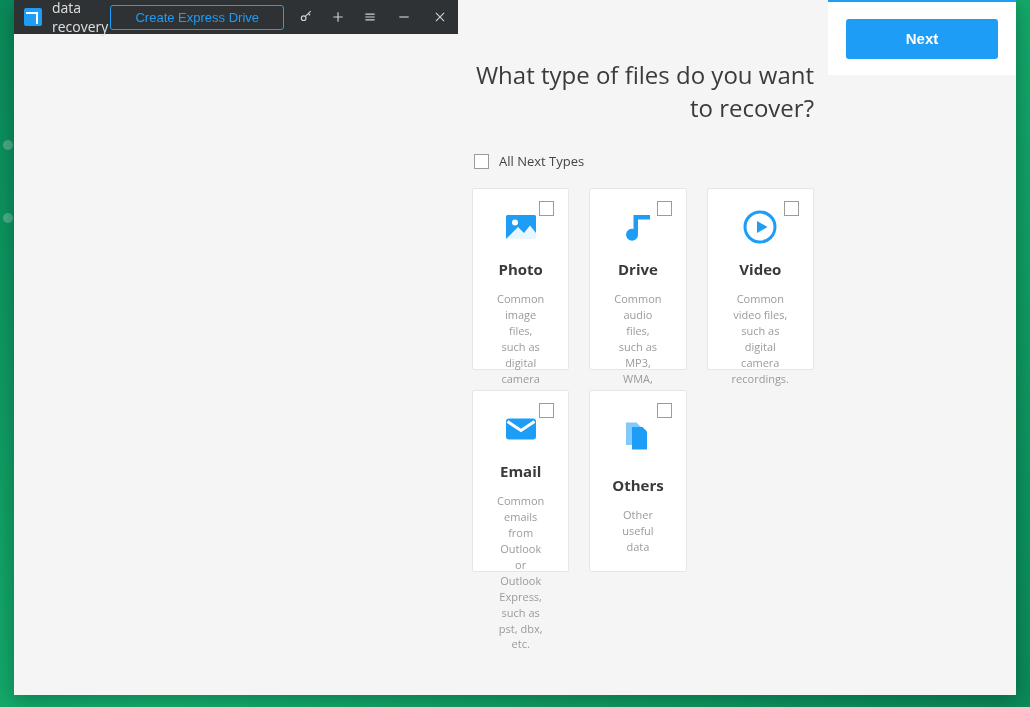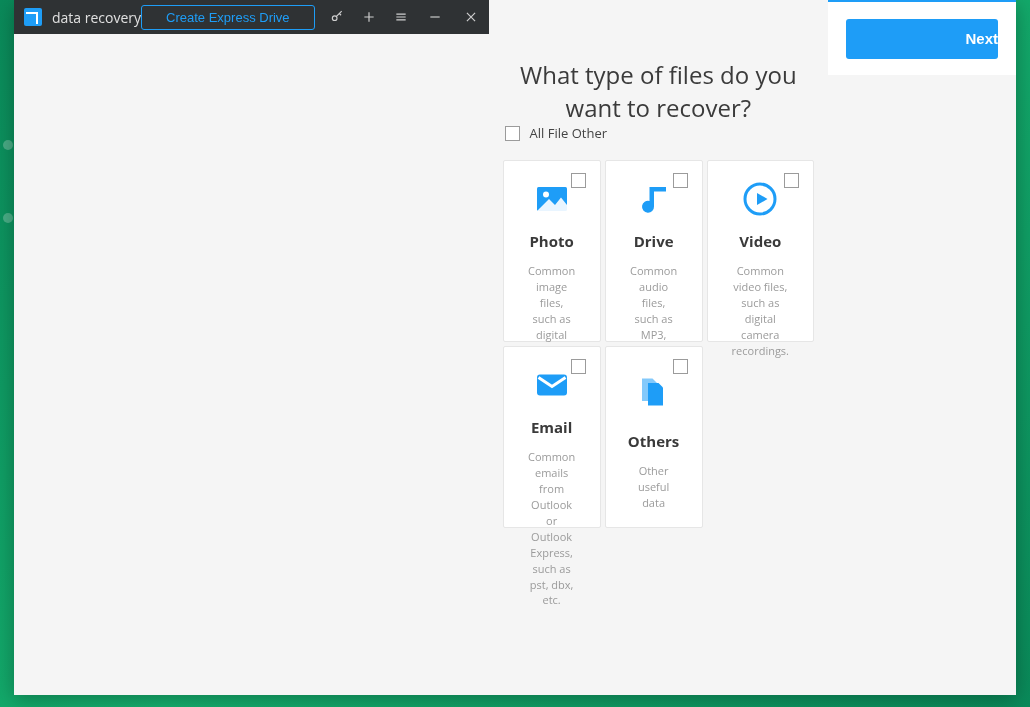--- a/index.html
+++ b/index.html
@@ -71,44 +71,45 @@
 
 .content {
   flex: 1;
   background: #f5f5f5;
   padding: 58px 14px 16px 14px;
   display: flex;
   flex-direction: column;
   position: relative;
 }
 .headline {
-  text-align: center;
+  text-align: right;
   font-size: 24px;
   font-weight: 500;
   color: #3b3b3b;
+  margin-bottom: 28px;
 }
 .allrow {
   display: flex;
   align-items: center;
   gap: 10px;
   font-size: 13px;
   color: #444;
   margin-bottom: 18px;
   padding-left: 2px;
 }
 .cbx {
   width: 15px; height: 15px;
   border: 1px solid #9b9b9b;
   background: #fff;
   cursor: pointer;
 }
 .grid {
   display: grid;
   grid-template-columns: repeat(3, 1fr);
-  gap: 4px;
+  gap: 20px;
 }
 .card {
   background: #fff;
   border: 1px solid #e6e6e6;
   border-radius: 2px;
   height: 182px;
   padding: 14px 18px 16px 18px;
   display: flex;
   flex-direction: column;
   align-items: center;
@@ -153,21 +154,20 @@
 .next-btn {
   background: #1e9df7;
   color: #fff;
   border: none;
   font-size: 15px;
   font-weight: 600;
   width: 152px;
   height: 40px;
   border-radius: 3px;
   cursor: pointer;
-  text-align: right;
 }
 
 
 .desk-dot {
   position:absolute;
   width:10px; height:10px; border-radius:50%;
   background: rgba(255,255,255,0.25);
 }
 </style>
 </head>
@@ -210,21 +210,21 @@
           </svg>
       </div>
     </div>
   </div>
 
   <div class="content">
     <div class="headline">What type of files do you want to recover?</div>
 
     <div class="allrow">
       <div class="cbx"></div>
-      <span>All File Other</span>
+      <span>All Next Types</span>
     </div>
 
     <div class="grid">
 
       <div class="card">
         <div class="cbx"></div>
         <div class="iconwrap">
           <svg viewBox="0 0 24 24">
               <rect x="2" y="4" width="20" height="16" rx="1" fill="#1e9df7"></rect>
               <circle cx="8" cy="9" r="2" fill="#fff"></circle>

